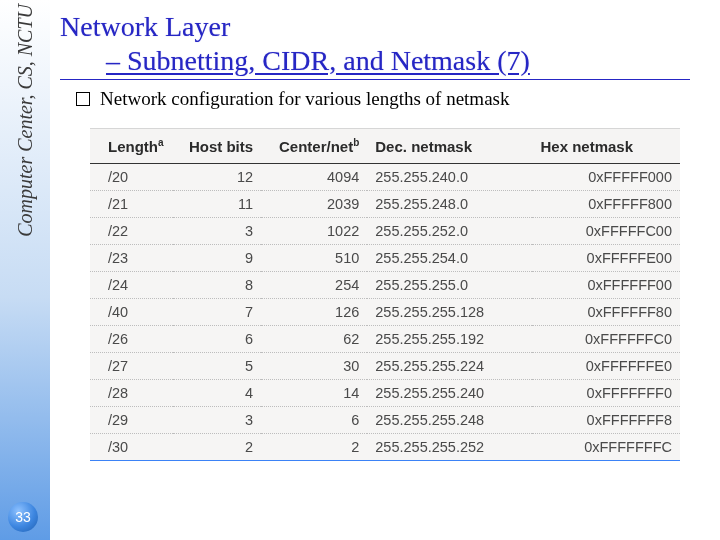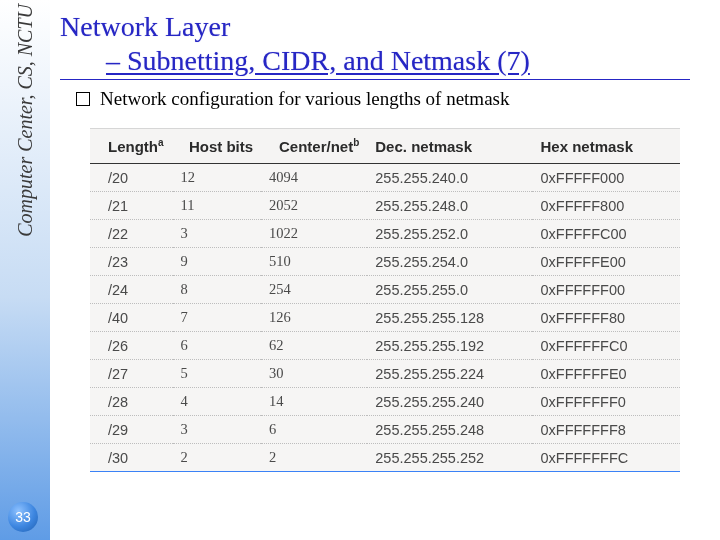--- a/index.html
+++ b/index.html
@@ -139,25 +139,25 @@
     background: #f6f5f4;
     white-space: nowrap;
   }
   table.net tbody tr:last-child td {
     border-bottom: none;
   }
   .col-len   { width: 14%; padding-left: 18px !important; }
   .col-host  { width: 15%; text-align: center; }
   .col-hosts { width: 18%; text-align: center; }
   .col-dec   { width: 28%; }
-  .col-hex   { width: 25%; }
+  .col-hex   { width: 25%; text-align: right; }
   table.net thead th.col-host,
   table.net thead th.col-hosts { text-align: right; }
   table.net tbody td.col-host,
-  table.net tbody td.col-hosts { text-align: left; font-family: Liberation Serif, serif; }
+  table.net tbody td.col-hosts { text-align: right; }
 </style>
 </head>
 <body>
 
 <div class="slide">
 
   <div class="sidebar">
     <div class="sidebar-text">
       <span class="sidebar-text-inner">Computer Center, CS, NCTU</span>
     </div>
@@ -198,21 +198,21 @@
         <tr>
               <td class="col-len">/20</td>
               <td class="col-host">12</td>
               <td class="col-hosts">4094</td>
               <td class="col-dec">255.255.240.0</td>
               <td class="col-hex">0xFFFFF000</td>
             </tr>
             <tr>
               <td class="col-len">/21</td>
               <td class="col-host">11</td>
-              <td class="col-hosts">2052</td>
+              <td class="col-hosts">2039</td>
               <td class="col-dec">255.255.248.0</td>
               <td class="col-hex">0xFFFFF800</td>
             </tr>
             <tr>
               <td class="col-len">/22</td>
               <td class="col-host">3</td>
               <td class="col-hosts">1022</td>
               <td class="col-dec">255.255.252.0</td>
               <td class="col-hex">0xFFFFFC00</td>
             </tr>

